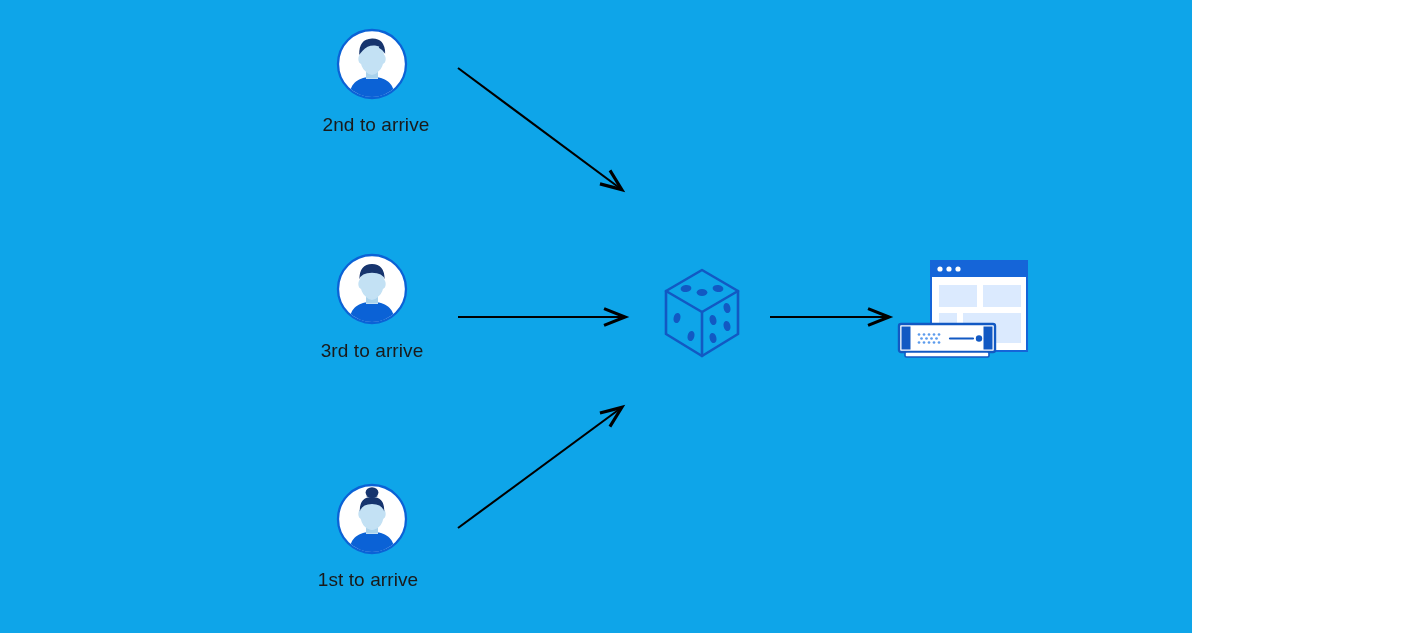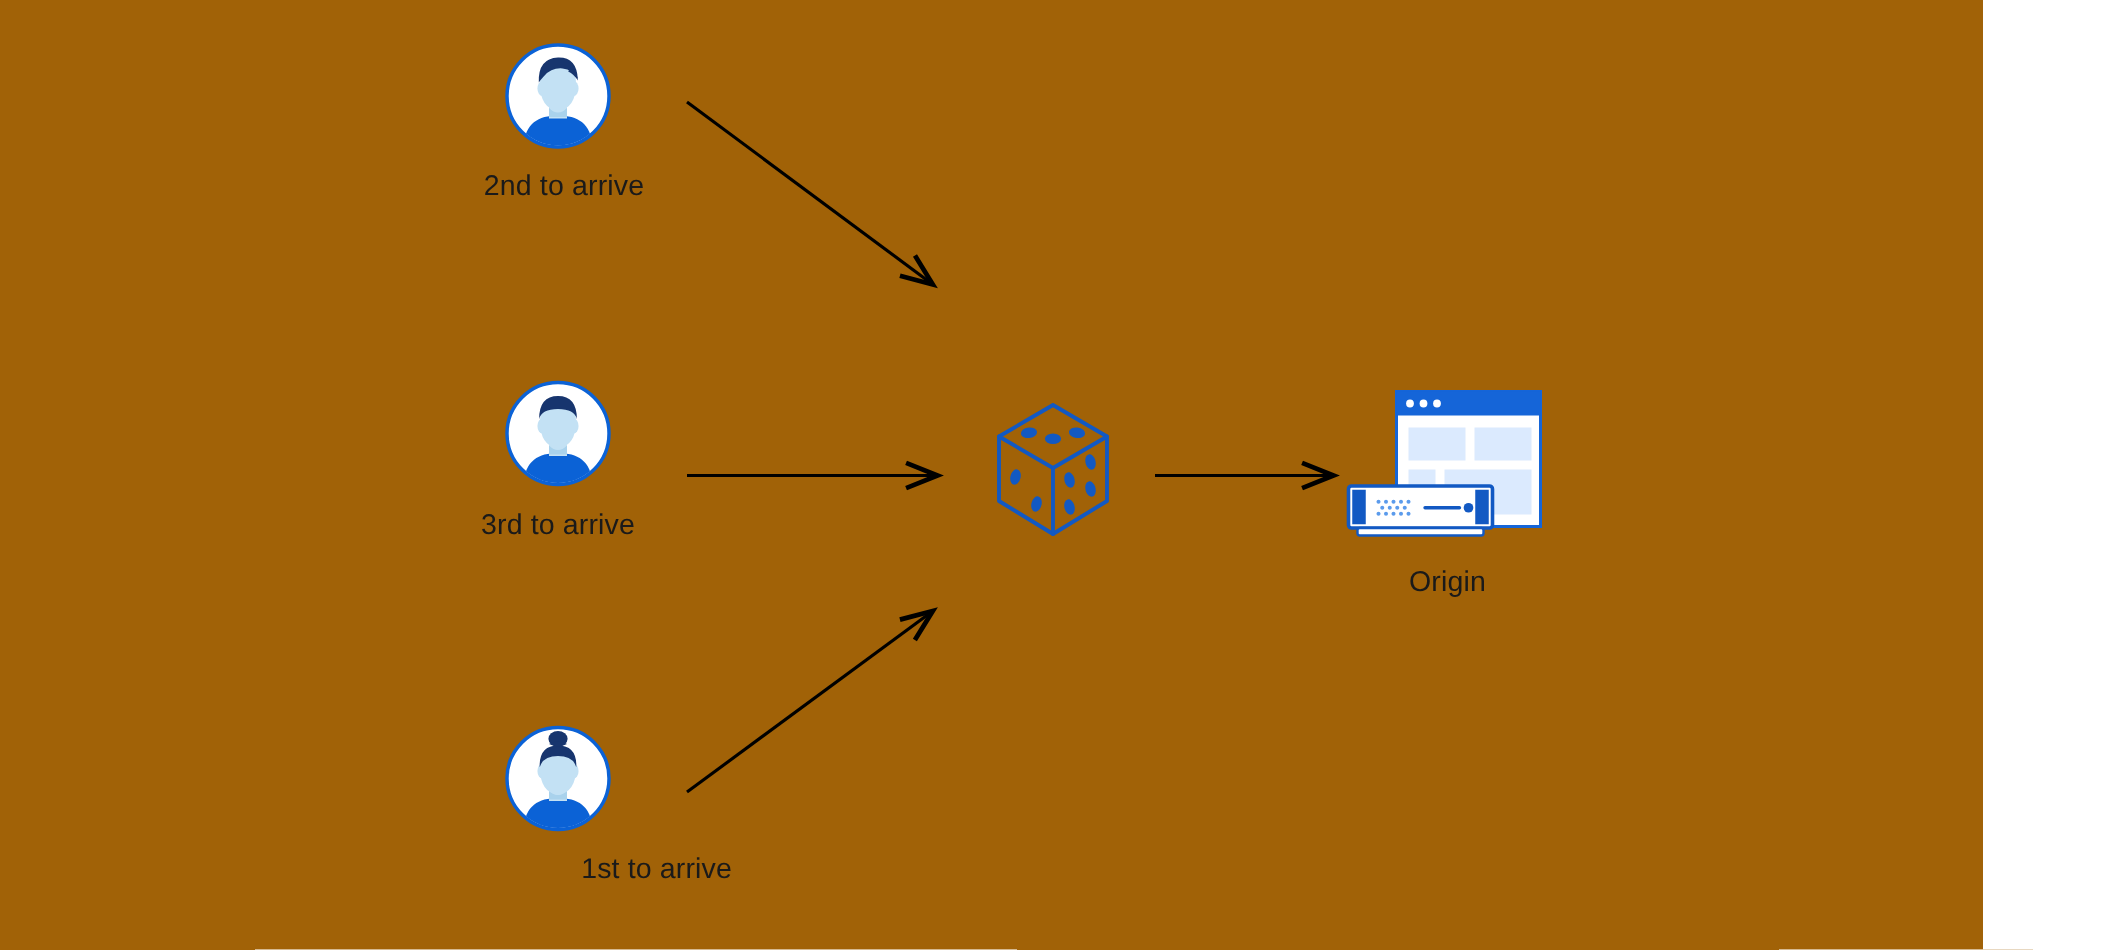--- a/index.html
+++ b/index.html
@@ -5,23 +5,23 @@
   html, body {
     margin: 0;
     padding: 0;
     background: #ffffff;
   }
   body {
     font-family: "Liberation Sans", sans-serif;
   }
   #canvas {
     position: relative;
-    width: 1322px;
+    width: 1192px;
     height: 633px;
-    background: #a16207;
+    background: #0ea5e9;
     overflow: hidden;
   }
   .node {
     position: absolute;
   }
   .node-label {
     position: absolute;
     width: 240px;
     text-align: center;
     font-family: "Liberation Sans", sans-serif;
@@ -122,21 +122,21 @@
         <path d="M30,44 q6,6 12,0 v6 h-12 Z" fill="#a9d2ec"></path>
         <ellipse cx="25.5" cy="31" rx="3.2" ry="5" fill="#c3e1f4"></ellipse>
         <ellipse cx="46.5" cy="31" rx="3.2" ry="5" fill="#c3e1f4"></ellipse>
         <path d="M24,29 q0,-15 12,-15 q12,0 12,15 q0,16 -12,18 q-12,-2 -12,-18 Z" fill="#c3e1f4"></path>
         <path d="M23.8,28.5 q-0.5,-14.5 12.2,-14.5 q12.7,0 12.2,14.5 q-2.2,-7.5 -12.2,-7.5 q-10,0 -12.2,7.5 Z" fill="#17356e"></path>
         <ellipse cx="36" cy="9.5" rx="6.4" ry="5.2" fill="#17356e"></ellipse>
         <path d="M30,13 q6,-4 12,0 q-6,3 -12,0 Z" fill="#17356e"></path>
       </g>
     </svg>
   </div>
-  <div class="node-label" style="left:248px; top:569px;text-align:right;">1st to arrive</div>
+  <div class="node-label" style="left:248px; top:569px;">1st to arrive</div>
 
   <div class="node dice-wrap" style="left:657px; top:264px;">
     <svg width="90" height="100" viewBox="0 0 90 100" xmlns="http://www.w3.org/2000/svg">
       <g fill="none" stroke="#1259c3" stroke-width="2.6" stroke-linejoin="round" stroke-linecap="round">
         <path d="M45,6 L81,27 L81,70 L45,92 L9,70 L9,27 Z"></path>
         <path d="M9,27 L45,48 L81,27"></path>
         <path d="M45,48 L45,92"></path>
       </g>
 
       <g fill="#1259c3">
@@ -193,15 +193,14 @@
             <circle cx="29" cy="84.5" r="1.35"></circle>
           <circle cx="34" cy="84.5" r="1.35"></circle>
             <circle cx="39" cy="84.5" r="1.35"></circle>
           <circle cx="44" cy="84.5" r="1.35"></circle>
         </g>
         <line x1="55" y1="80.5" x2="78" y2="80.5" stroke="#1259c3" stroke-width="2.2" stroke-linecap="round"></line>
         <circle cx="84" cy="80.5" r="3.2" fill="#1259c3"></circle>
       </g>
     </svg>
   </div>
-  <div class="node-label" style="left:845px; top:378px;">Origin</div>
 
 </div>
 
 </body></html>

